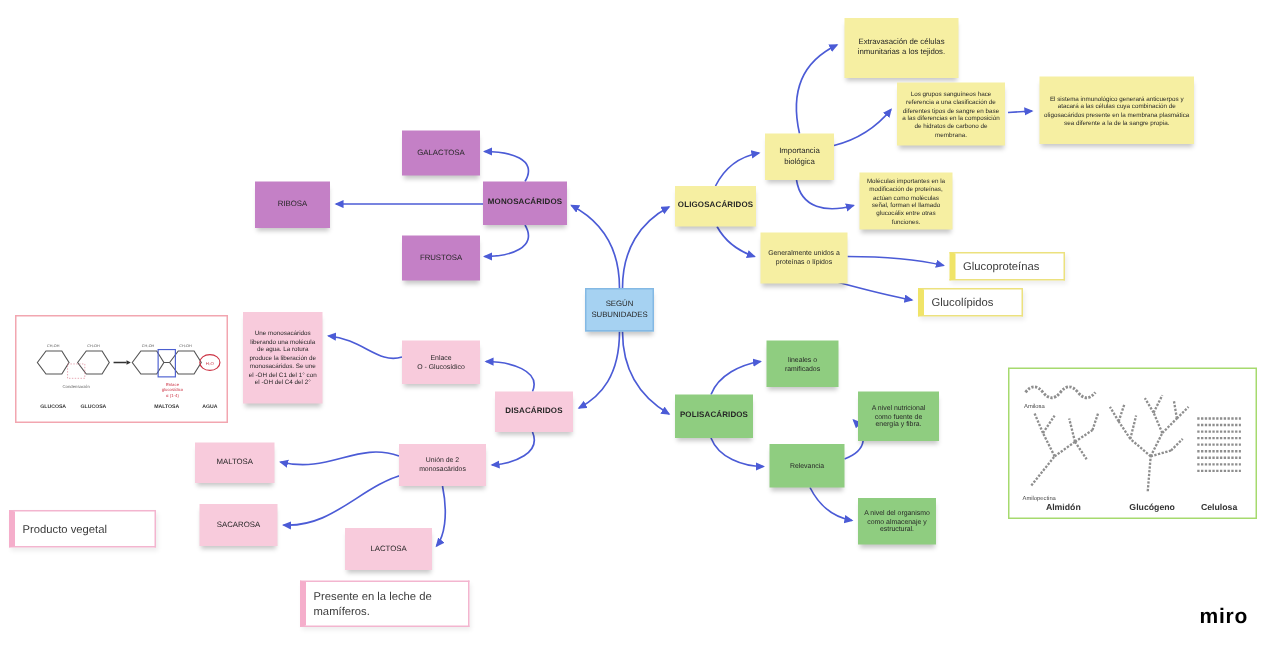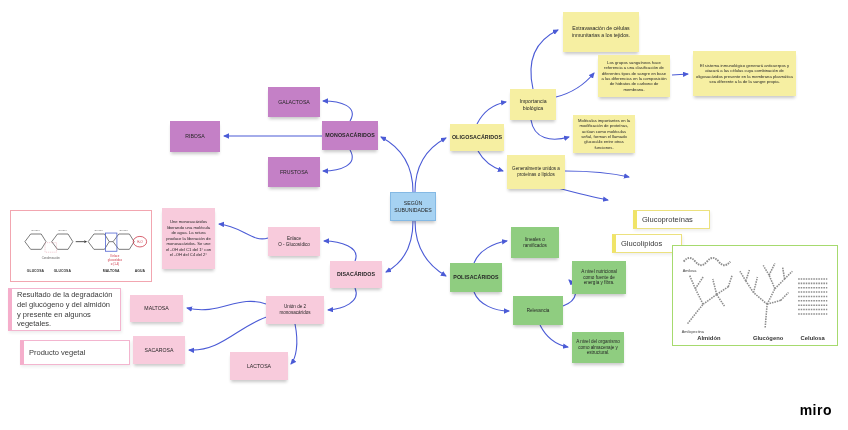--- a/index.html
+++ b/index.html
@@ -14,21 +14,21 @@
   .pink{background:#f8cbdc;}
   .green{background:#8fcd80;}
   .blue{background:#a6d2f2;border:1px solid #84b9e4;}
   .hd{font-weight:700;font-size:5.3px;letter-spacing:.1px;}
   .t5{font-size:5.2px;}
   .t45{font-size:4.6px;}
   .t4{font-size:4.2px;}
   .callout{position:absolute;background:#fff;box-sizing:border-box;display:flex;align-items:center;
            text-align:left;padding:3px 5px;line-height:1.3;color:#3a3a3a;font-size:7.5px;
            box-shadow:1px 2px 3px rgba(0,0,0,.07);}
-  .cy{border:1px solid #ece17e;border-left:4px solid #f0e468;margin-top:42px;}
+  .cy{border:1px solid #ece17e;border-left:4px solid #f0e468;}
   .cp{border:1px solid #f3b5cf;border-left:4px solid #f5aecb;}
   .frame{position:absolute;background:#fff;box-sizing:border-box;}
   .fred{border:1.5px solid #f2a6b0;}
   .fgreen{border:1.5px solid #a6da6e;}
   .watermark{position:absolute;right:16px;bottom:12px;font-size:14px;font-weight:700;
              color:#000000;letter-spacing:.5px;}
 </style>
 </head>
 <body>
 
@@ -90,22 +90,22 @@
 
   <div class="note pink hd" style="left:330px;top:261px;width:52px;height:27px;">DISACÁRIDOS</div>
   <div class="note pink t45" style="left:268px;top:227px;width:52px;height:29px;">Enlace
 O - Glucosídico</div>
   <div class="note pink t4" style="left:162px;top:208px;width:53px;height:61px;">Une monosacáridos liberando una molécula de agua. La rotura produce la liberación de monosacáridos. Se une el -OH del C1 del 1° con el -OH del C4 del 2°</div>
   <div class="note pink t45" style="left:266px;top:296px;width:58px;height:28px;">Unión de 2
 monosacáridos</div>
   <div class="note pink t5" style="left:130px;top:295px;width:53px;height:27px;">MALTOSA</div>
   <div class="note pink t5" style="left:133px;top:336px;width:52px;height:28px;">SACAROSA</div>
   <div class="note pink t5" style="left:230px;top:352px;width:58px;height:28px;">LACTOSA</div>
-  <div class="callout cp" style="left:8px;top:288px;width:113px;height:43px;">Resultado de la degradación del glucógeno y del almidón y presente en algunos vegetales.</div>
-  <div class="callout cp" style="left:20px;top:340px;width:110px;height:25px;">Producto vegetal</div>
+  <div class="callout cp" style="left:6px;top:340px;width:98px;height:25px;">Producto vegetal</div>
+  <div class="callout cp" style="left:200px;top:387px;width:113px;height:31px;">Presente en la leche de mamíferos.</div>
 
   <div class="frame fred" style="left:10px;top:210px;width:142px;height:72px;">
     <svg width="139" height="69" viewBox="0 0 142 72">
       <g fill="none" stroke="#555" stroke-width="0.8">
         <polygon points="13,32 19,24 30,24 35,32 30,40 19,40"></polygon>
         <polygon points="41,32 47,24 58,24 63,32 58,40 47,40"></polygon>
         <polygon points="79,32 85,24 96,24 101,32 96,40 85,40"></polygon>
         <polygon points="105,32 111,24 122,24 127,32 122,40 111,40"></polygon>
         <line x1="101" y1="32" x2="105" y2="32"></line>
       </g>

